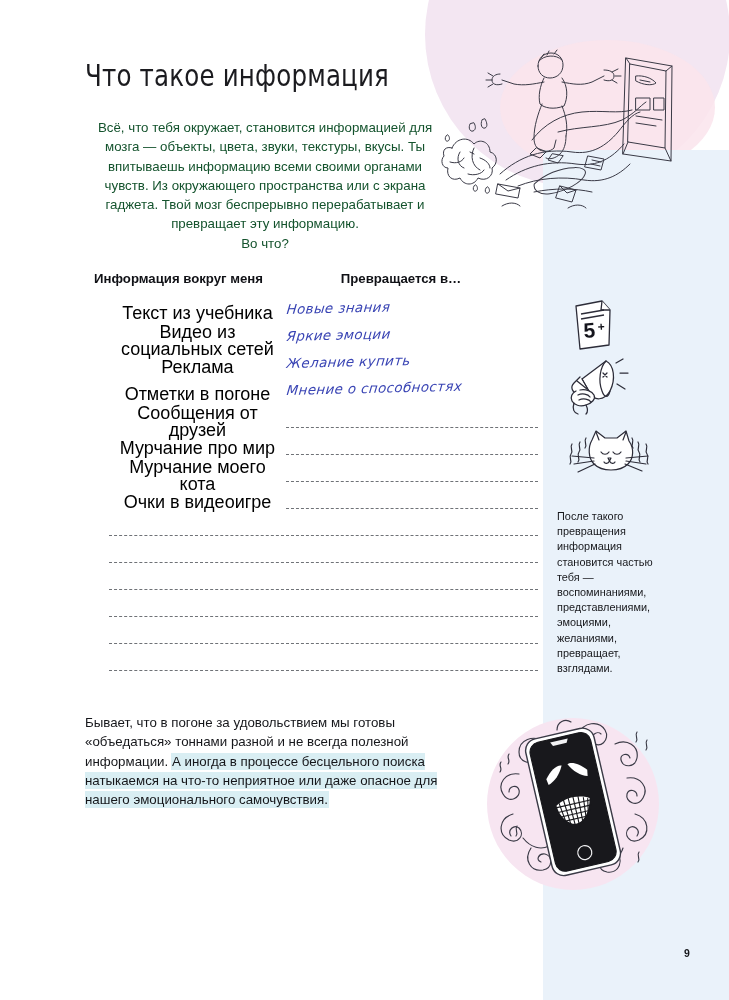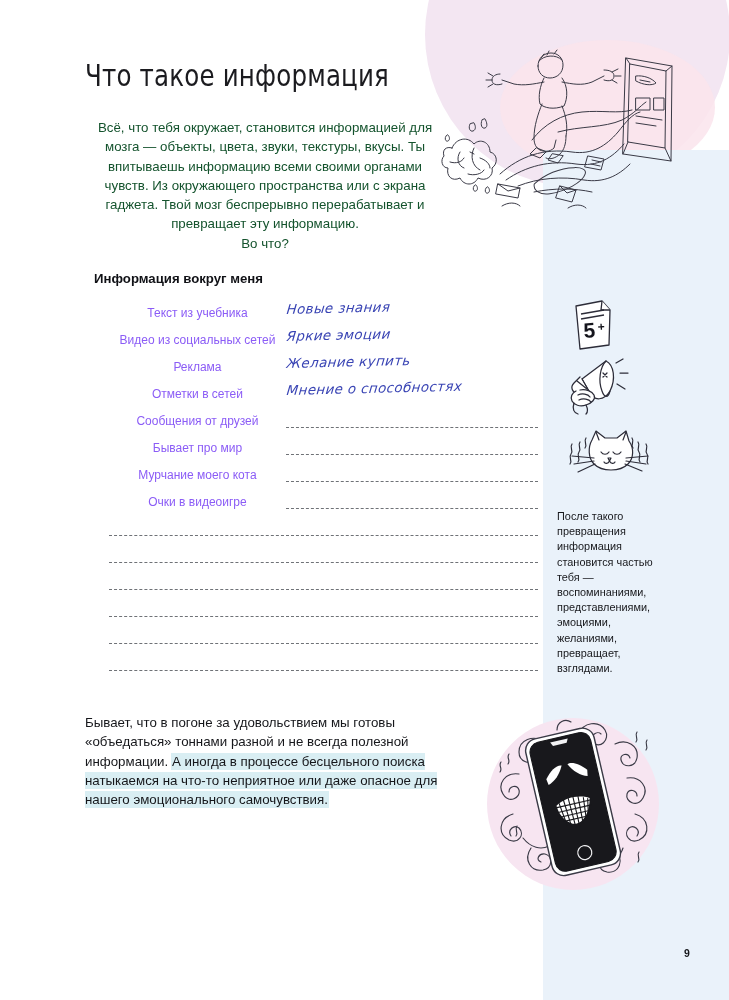--- a/index.html
+++ b/index.html
@@ -115,23 +115,23 @@
   .th.left  { width: 187px; }
   .th.right { width: 258px; }
 
   .row {
     display: flex;
     align-items: center;
     height: 27px;
   }
   .cell-left {
     width: 187px;
-    font-size: 12px;
+    font-size: 18px;
     line-height: 17px;
-    color: #8b5cf6;
+    color: #000000;
     margin-left: 24px;
   }
   .cell-right {
     width: 258px;
     position: relative;
     height: 27px;
   }
   .hand {
     position: absolute;
     left: 0;
@@ -409,20 +409,21 @@
     <h1 class="page-title">Что такое информация</h1>
 
     <div class="intro">
       <span>Всё, что тебя окружает, становится информацией для мозга — объекты, цвета, звуки, текстуры, вкусы. Ты впитываешь информацию всеми своими органами чувств. Из окружающего пространства или с экрана гаджета. Твой мозг беспрерывно перерабатывает и превращает эту информацию.</span><br>
       <span>Во что?</span>
     </div>
 
     <div class="table">
       <div class="thead">
         <div class="th left">Информация вокруг меня</div>
+        <div class="th right">Превращается в…</div>
       </div>
       <div id="rows">
           <div class="row">
             <div class="cell-left">Текст из учебника</div>
             <div class="cell-right">
               <span class="hand">Новые знания</span>
             </div>
           </div>
           <div class="row">
             <div class="cell-left">Видео из социальных сетей</div>
@@ -430,33 +431,33 @@
               <span class="hand">Яркие эмоции</span>
             </div>
           </div>
           <div class="row">
             <div class="cell-left">Реклама</div>
             <div class="cell-right">
               <span class="hand">Желание купить</span>
             </div>
           </div>
           <div class="row">
-            <div class="cell-left">Отметки в сетей</div>
+            <div class="cell-left">Отметки в погоне</div>
             <div class="cell-right">
               <span class="hand">Мнение о способностях</span>
             </div>
           </div>
           <div class="row">
             <div class="cell-left">Сообщения от друзей</div>
             <div class="cell-right">
               <span class="rule"></span>
             </div>
           </div>
           <div class="row">
-            <div class="cell-left">Бывает про мир</div>
+            <div class="cell-left">Мурчание про мир</div>
             <div class="cell-right">
               <span class="rule"></span>
             </div>
           </div>
           <div class="row">
             <div class="cell-left">Мурчание моего кота</div>
             <div class="cell-right">
               <span class="rule"></span>
             </div>
           </div>

